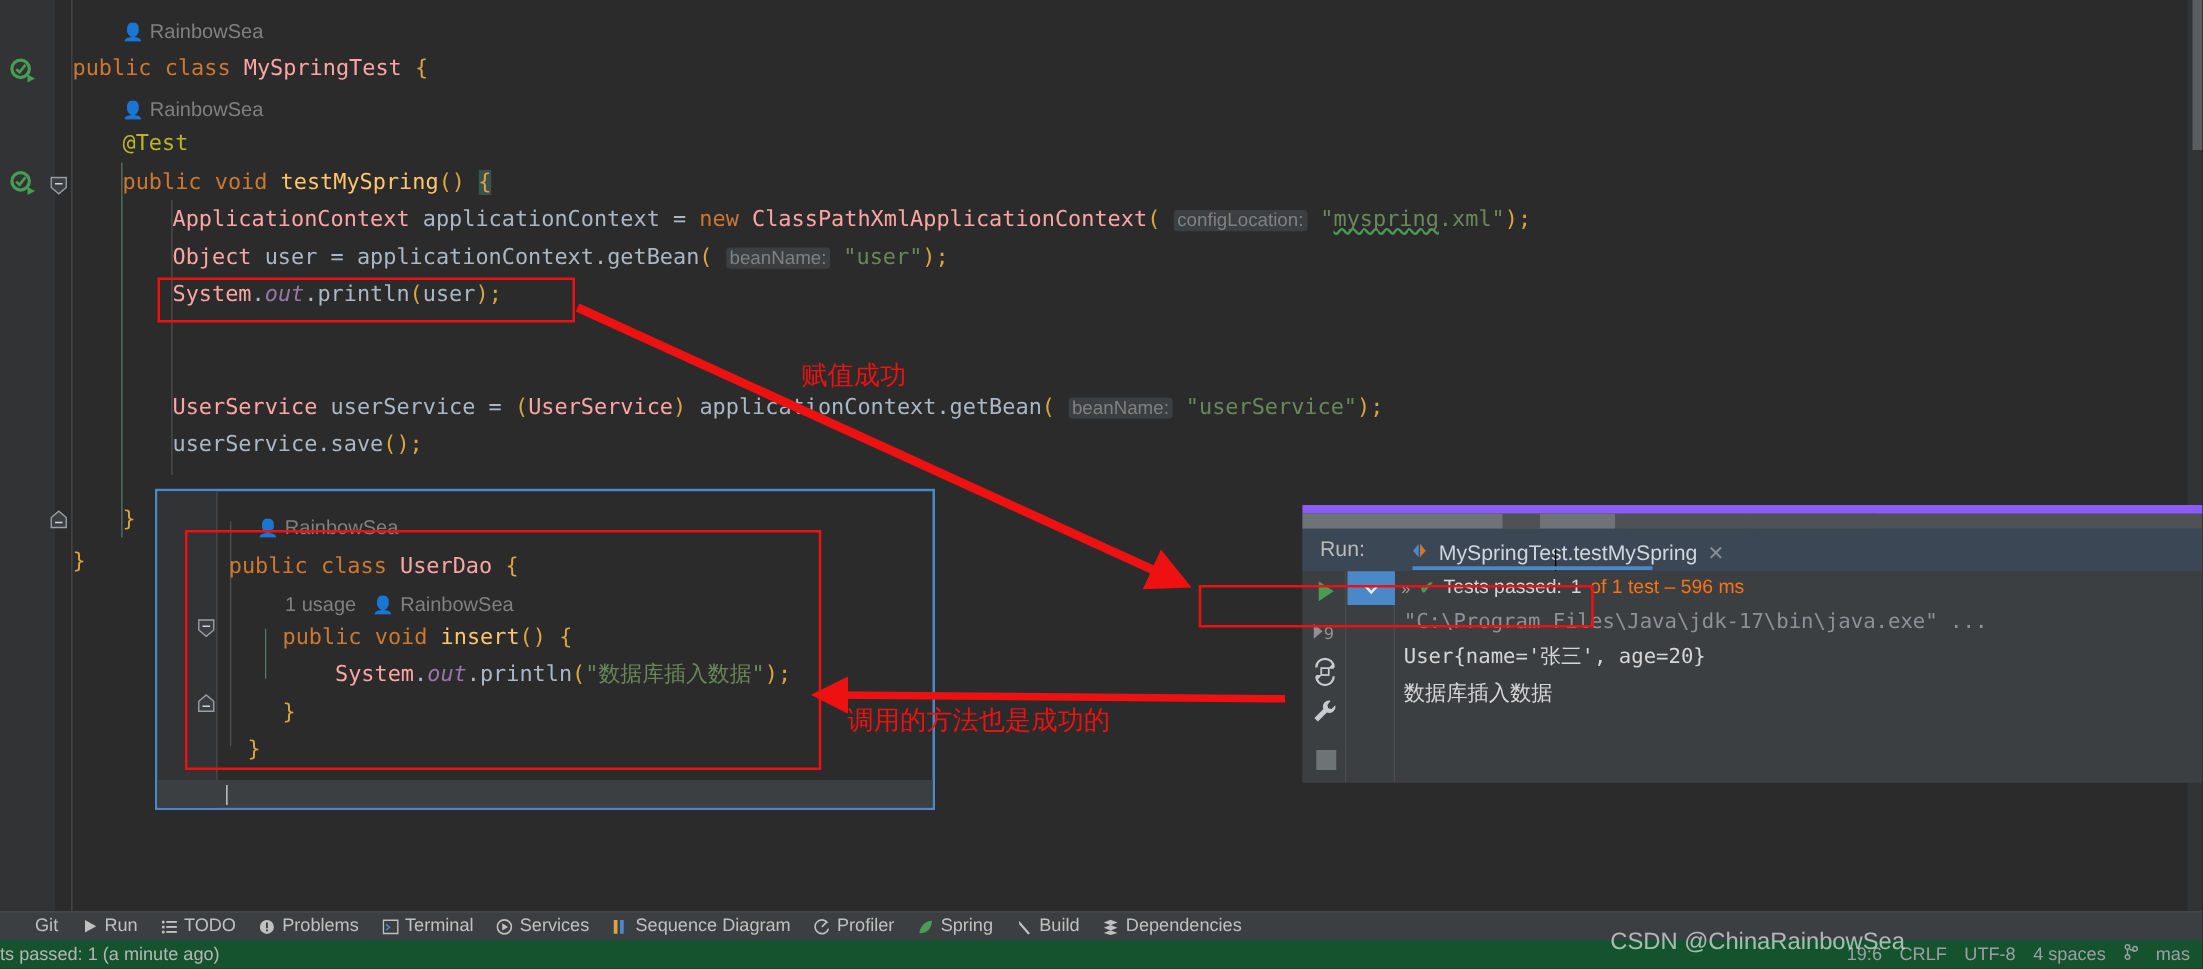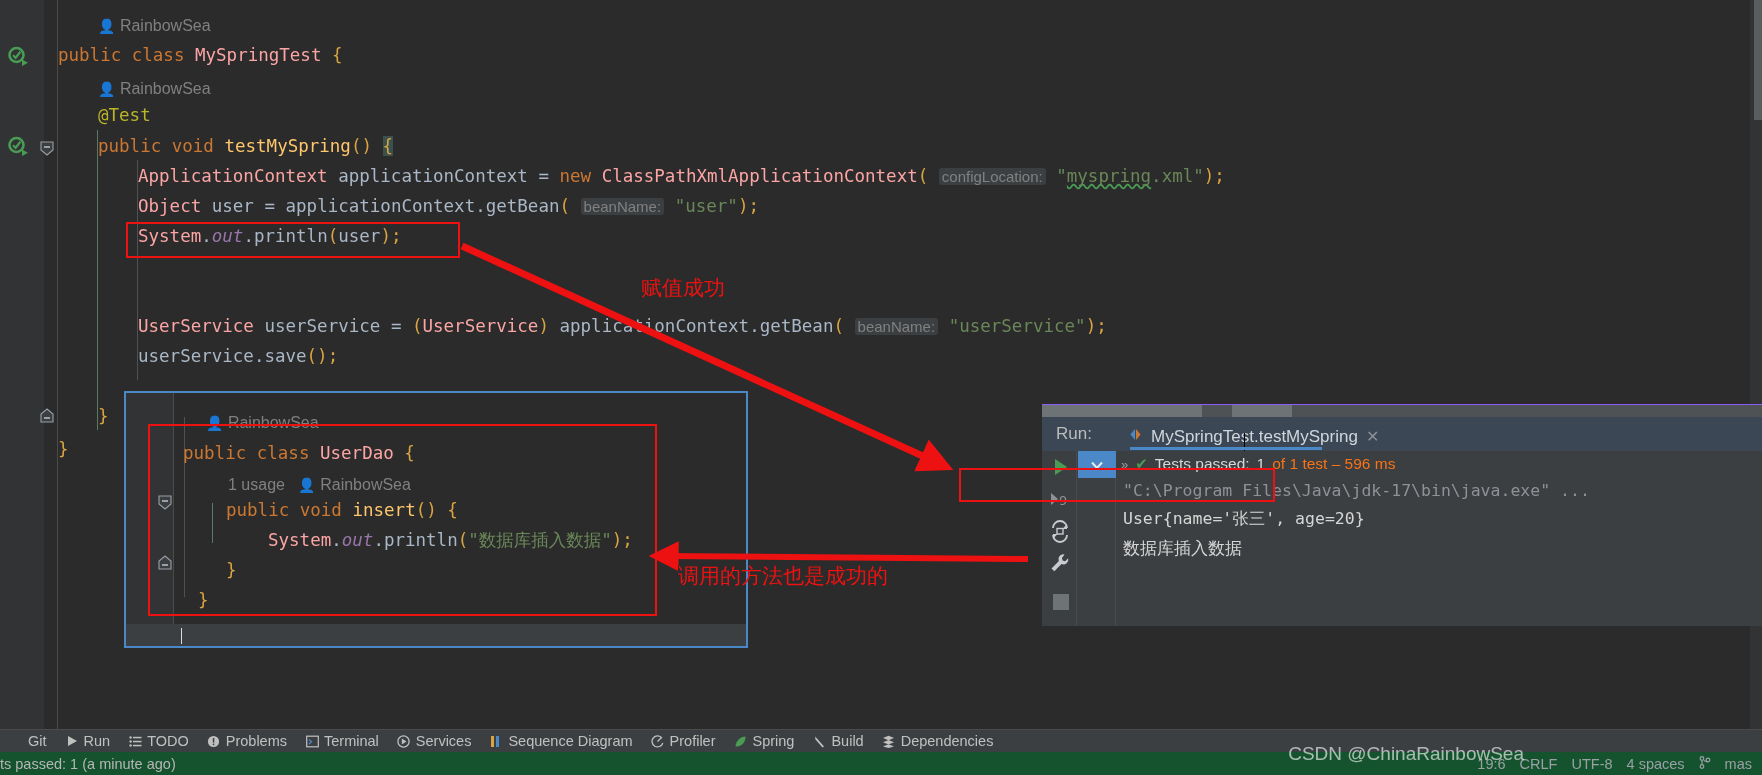--- a/index.html
+++ b/index.html
@@ -98,21 +98,21 @@
     line-height: 30px; white-space: pre; color: #a9b7c6;
   }
   .dao-bottom {
     position: absolute; left: 0; bottom: 0; width: 100%; height: 22px;
     background: #3c3f41;
   }
 
   
   .run-window {
     position: absolute; left: 1042px; top: 404px; width: 720px; height: 222px;
-    background: #3c3f41; border-top: 1px solid #8b5cf6;
+    background: #3c3f41; border-top: 7px solid #8b5cf6;
   }
   .run-tabsbar {
     position: absolute; left: 0; top: 0; width: 100%; height: 12px;
     background: #4e5254;
   }
   .run-tabsbar .seg { position:absolute; top:0; height:12px; background:#6e7375; }
   .run-header {
     position: absolute; left: 0; top: 12px; width: 100%; height: 34px;
     background: #3b4754;
   }
@@ -415,21 +415,21 @@
       <marker id="arrowhead" markerWidth="5" markerHeight="5" refX="2.6" refY="2.5" orient="auto">
         <path d="M0 0 L5 2.5 L0 5 Z" fill="#ee1111"></path>
       </marker>
     </defs>
 
     <line x1="462" y1="246" x2="938" y2="463" stroke="#ee1111" stroke-width="7" marker-end="url(#arrowhead)"></line>
 
     <line x1="1028" y1="559" x2="663" y2="556" stroke="#ee1111" stroke-width="6" marker-end="url(#arrowhead)"></line>
   </svg>
 
-  <div class="annot-text" style="left:641px; top:274px;">赋值成功</div>
+  <div class="annot-text" style="left:641px; top:286px;">赋值成功</div>
   <div class="annot-text" style="left:678px; top:562px;">调用的方法也是成功的</div>
 
   <div class="toolbar">
     <div class="tb-item">
       <span class="tb-ico"></span>
       <span>Git</span>
     </div>
     <div class="tb-item">
       <span class="tb-ico">
         <svg width="12" height="12" viewBox="0 0 12 12">

